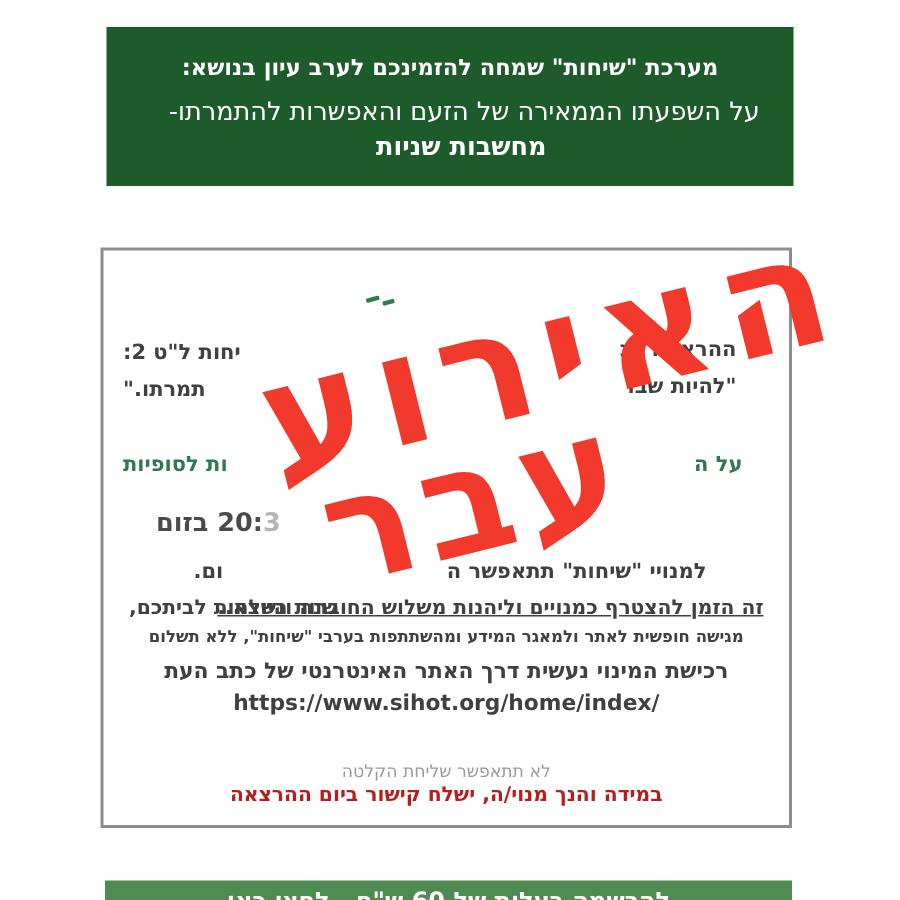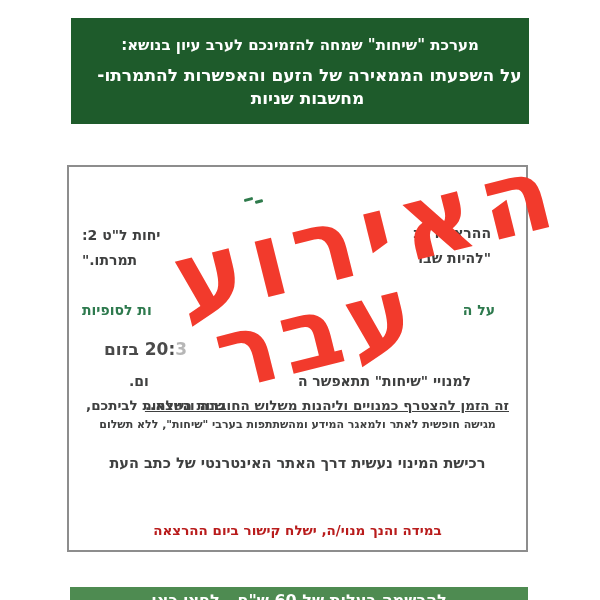--- a/index.html
+++ b/index.html
@@ -2,21 +2,21 @@
 <html lang="he"><head>
 <meta charset="utf-8">
 <style>
   html,body{margin:0;padding:0;background:#ffffff;}
   #page{position:relative;width:600px;height:600px;overflow:hidden;background:#ffffff;
         font-family:"DejaVu Sans",sans-serif;}
   
   #top-banner{position:absolute;left:71px;top:18px;width:458px;height:106px;
               background:#1e5b2b;color:#ffffff;text-align:center;direction:rtl;}
   #top-banner .l1{margin-top:18px;font-size:15px;font-weight:bold;}
-  #top-banner .l2{margin-top:11px;font-size:17px;font-weight:bold;padding-left:19px;}
+  #top-banner .l2{margin-top:11px;font-size:17px;font-weight:normal;padding-left:19px;}
   #top-banner .l3{margin-top:3px;font-size:17px;font-weight:bold;margin-left:15px;}
   
   #card{position:absolute;left:67px;top:165px;width:461px;height:387px;
         background:#ffffff;border:2px solid #8d8d8d;box-sizing:border-box;direction:rtl;}
   #card .frag{position:absolute;font-size:14px;font-weight:bold;color:#3f4040;white-space:nowrap;}
   #card .green{color:#2e7a4e;}
   #card .big{font-size:17px;color:#4a4a4a;}
   #card .center{position:absolute;left:0;right:0;text-align:center;white-space:nowrap;}
   #card .bold{font-weight:bold;color:#3f4040;}
   #card .gray{color:#9a9a9a;font-weight:normal;}
@@ -60,22 +60,24 @@
 
     <span class="frag big" style="left:35px;top:172px;"><span dir="ltr"><span>20:</span><span class="faint">3</span></span> <span>בזום</span></span>
 
     <span class="frag" style="right:55px;top:206px;">למנויי "שיחות" תתאפשר ה</span>
     <span class="frag" style="left:60px;top:206px;">ום.</span>
 
     <span class="frag" style="right:17px;top:230px;font-size:13.5px;text-decoration:underline;">זה הזמן להצטרף כמנויים וליהנות משלוש החוברות היוצא..</span>
     <span class="frag" style="left:17px;top:230px;font-size:13.5px;">שנה ונשלחות לביתכם,</span>
     <div class="center bold" style="top:251px;font-size:11px;">מגישה חופשית לאתר ולמאגר המידע ומהשתתפות בערבי "שיחות", ללא תשלום</div>
 
-    <div class="center bold" style="top:273px;font-size:14.5px;margin-top:15px;">רכישת המינוי נעשית דרך האתר האינטרנטי של כתב העת</div>
+    <div class="center bold" style="top:273px;font-size:14.5px;">רכישת המינוי נעשית דרך האתר האינטרנטי של כתב העת</div>
+    <div class="center bold" style="top:294px;font-size:14.5px;" dir="ltr">https://www.sihot.org/home/index/</div>
 
+    <div class="center gray" style="top:340px;font-size:11.5px;">לא תתאפשר שליחת הקלטה</div>
     <div class="center greenbold" style="top:355px;font-size:13.5px;">במידה והנך מנוי/ה, ישלח קישור ביום ההרצאה</div>
   </div>
 
   <div class="wm" id="wm1">האירוע</div>
   <div class="wm" id="wm2">עבר</div>
 
   <div id="bottom-banner">
     <div class="label">להרשמה בעלות של 60 ש"ח - לחצו כאן</div>
   </div>
 

